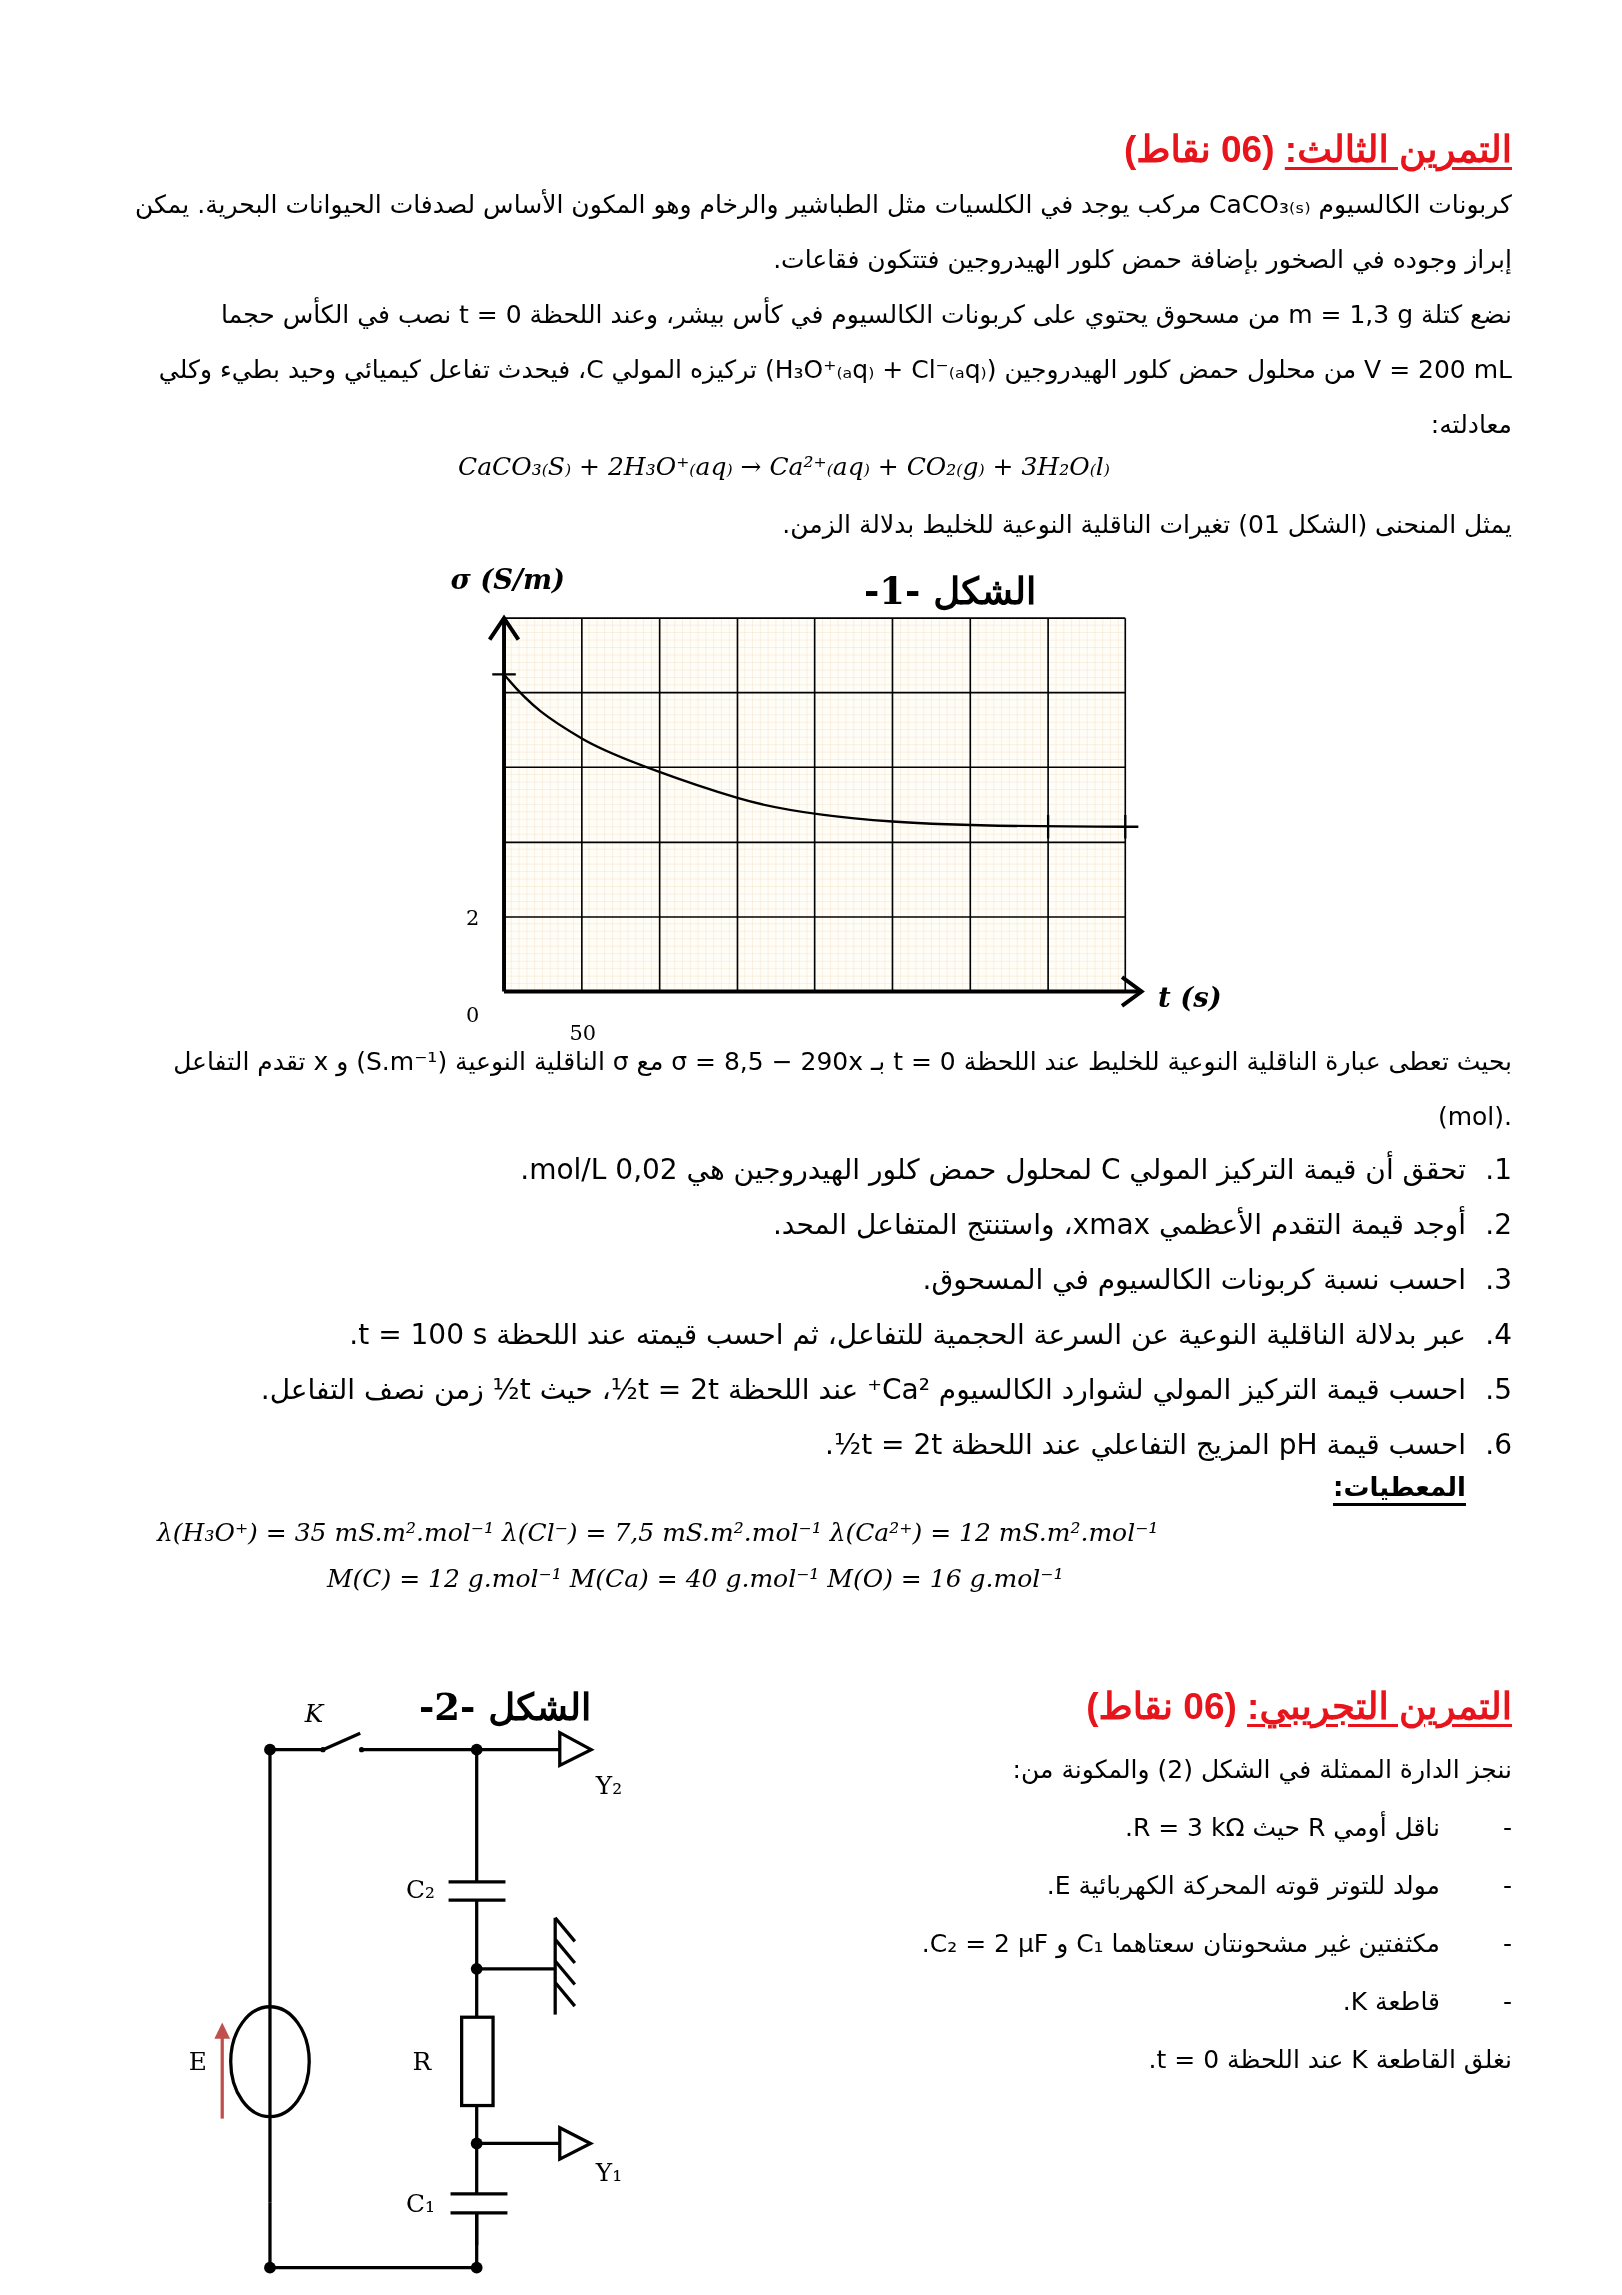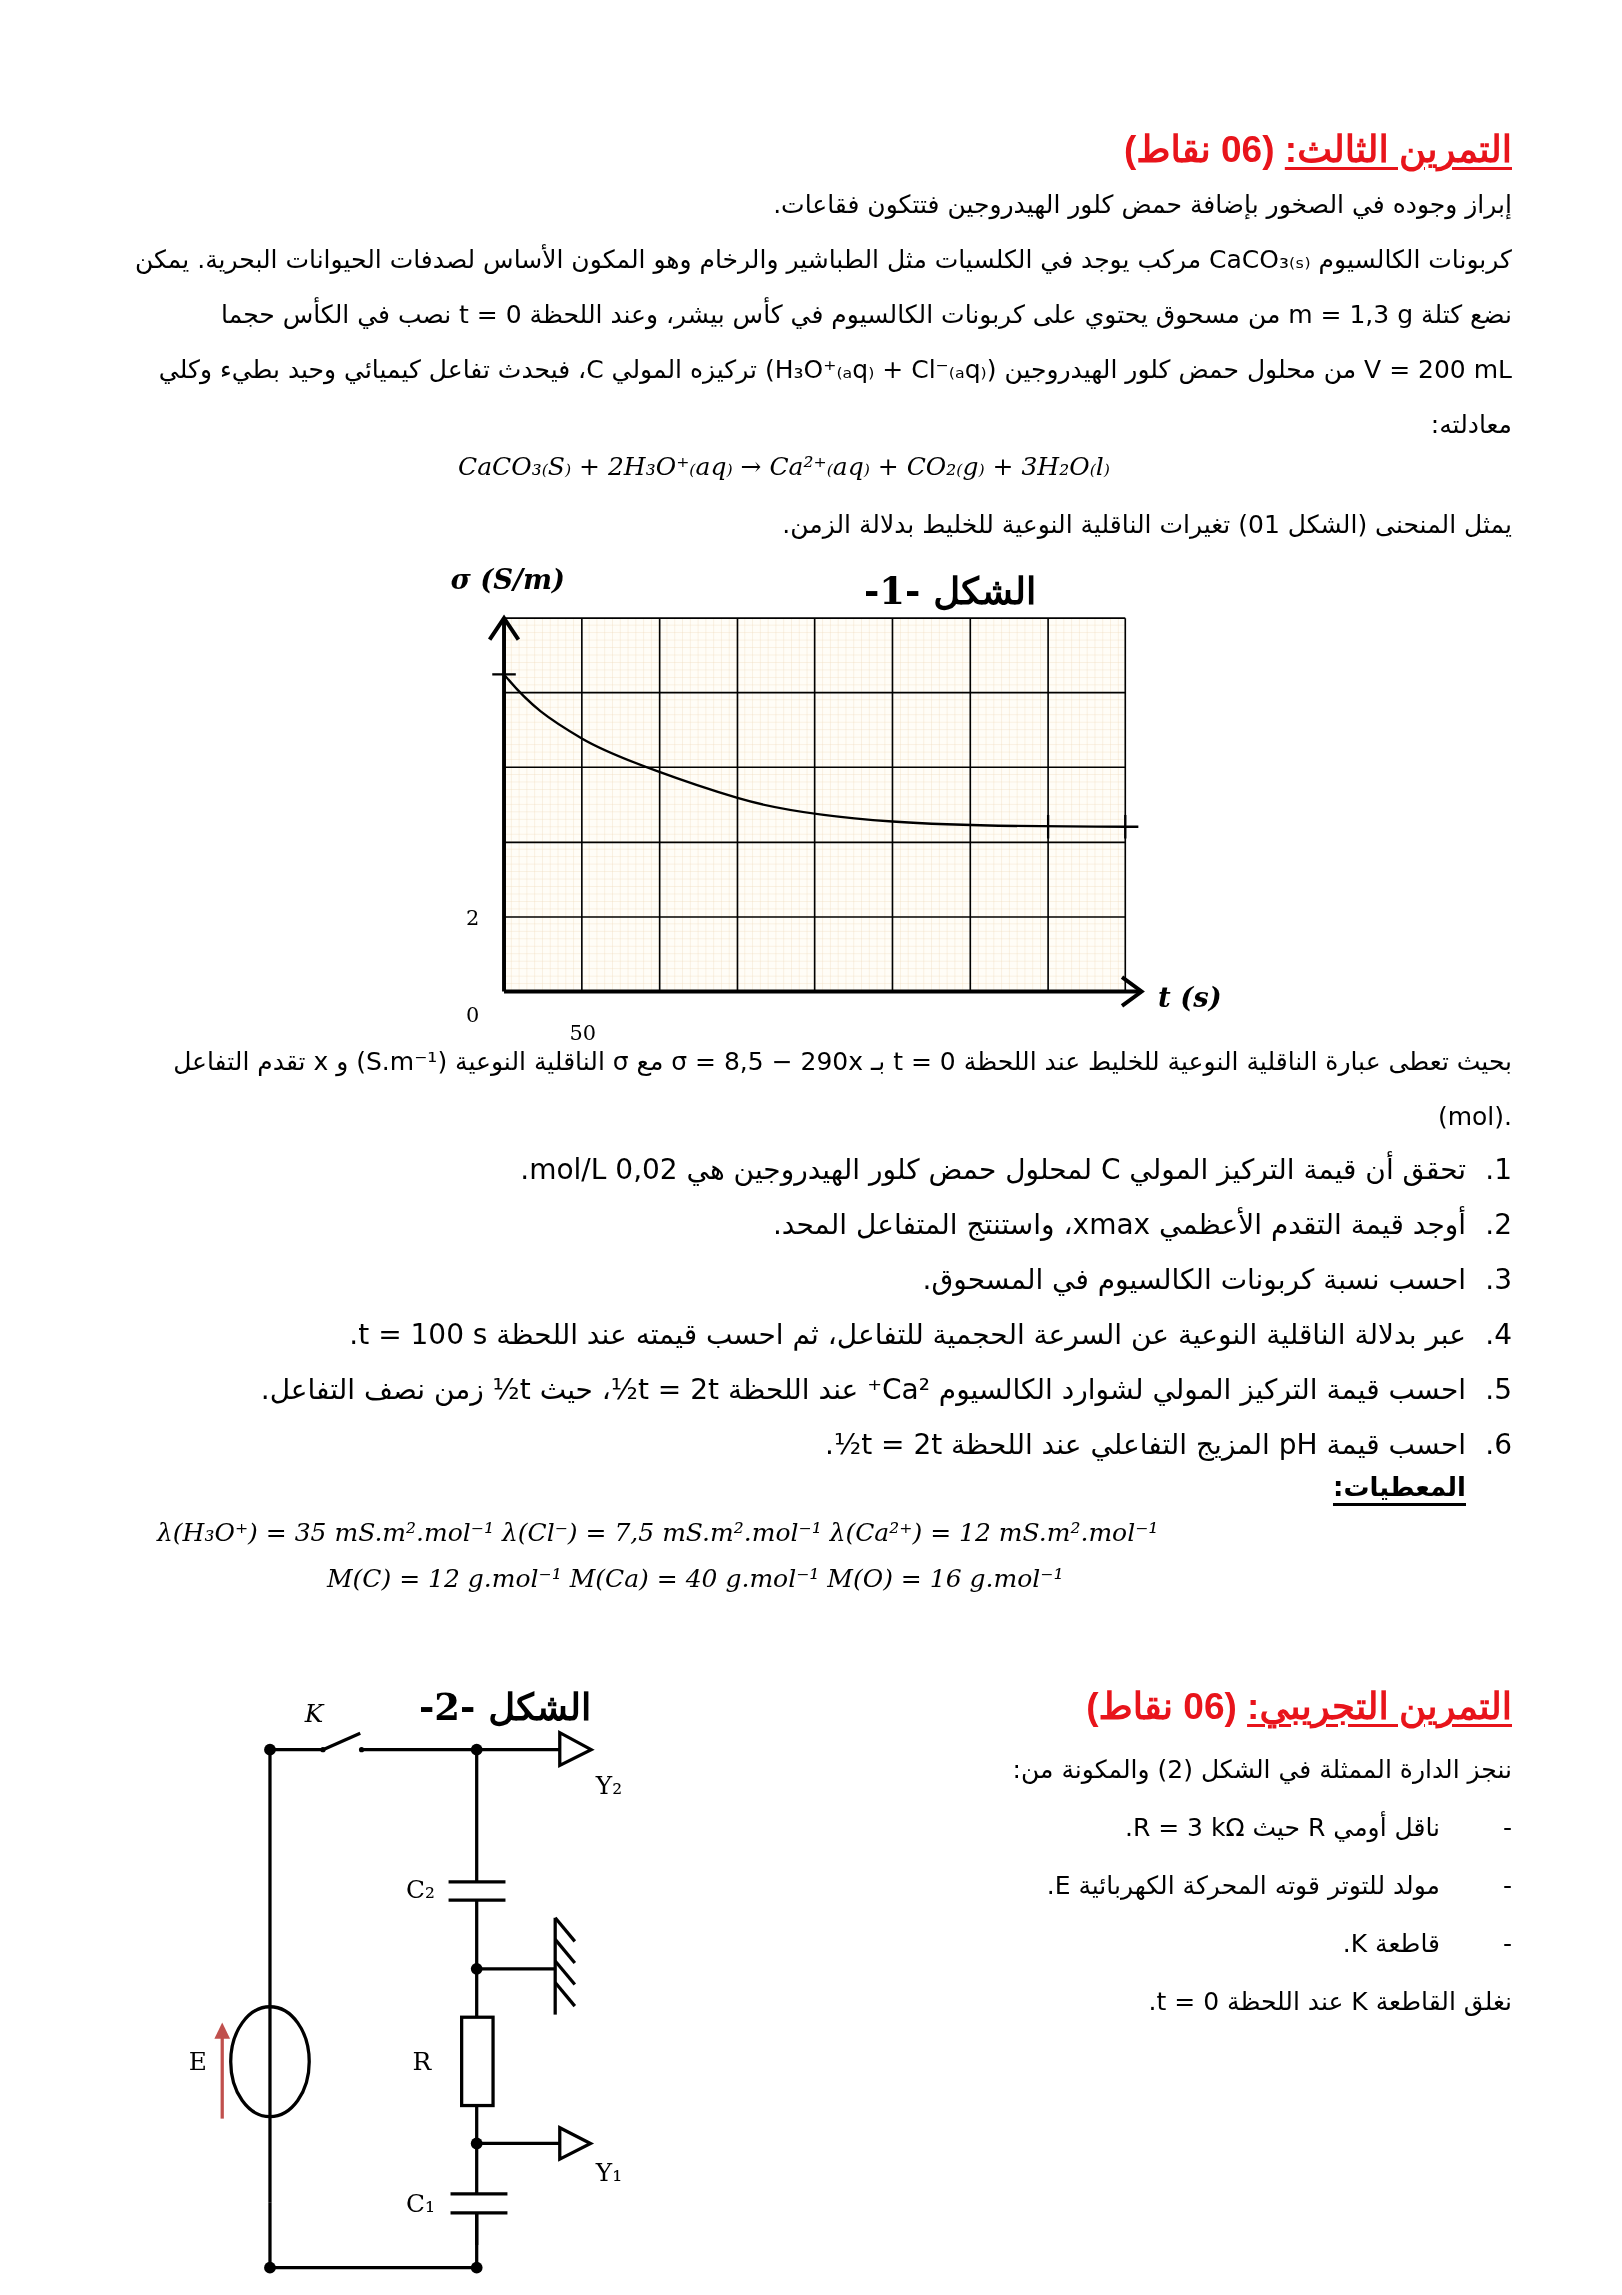--- a/index.html
+++ b/index.html
@@ -22,22 +22,22 @@
 </style>
 </head>
 <body>
 
 <div class="abs rtl title" style="right:111px; top:128px;">
   <span class="u">التمرين الثالث:</span>
   <span>(06 نقاط)</span>
 </div>
 
 <div class="abs rtl para" style="right:111px; left:79px; top:177px;">
+  <div style="white-space:nowrap; overflow:hidden;">كربونات الكالسيوم CaCO₃₍ₛ₎ مركب يوجد في الكلسيات مثل الطباشير والرخام وهو المكون الأساس لصدفات الحيوانات البحرية. يمكن</div>
   <div>إبراز وجوده في الصخور بإضافة حمض كلور الهيدروجين فتتكون فقاعات.</div>
-  <div style="white-space:nowrap; overflow:hidden;">كربونات الكالسيوم CaCO₃₍ₛ₎ مركب يوجد في الكلسيات مثل الطباشير والرخام وهو المكون الأساس لصدفات الحيوانات البحرية. يمكن</div>
   <div style="white-space:nowrap; overflow:hidden;">نضع كتلة m = 1,3 g من مسحوق يحتوي على كربونات الكالسيوم في كأس بيشر، وعند اللحظة t = 0 نصب في الكأس حجما</div>
   <div style="white-space:nowrap; overflow:hidden;">V = 200 mL من محلول حمض كلور الهيدروجين (H₃O⁺₍ₐq₎ + Cl⁻₍ₐq₎) تركيزه المولي C، فيحدث تفاعل كيميائي وحيد بطيء وكلي</div>
   <div>معادلته:</div>
 </div>
 
 <div class="abs eq" style="left:458px; top:452px; direction:ltr;">CaCO₃₍S₎ + 2H₃O⁺₍aq₎ → Ca²⁺₍aq₎ + CO₂₍g₎ + 3H₂O₍l₎</div>
 
 <div class="abs rtl para" style="right:111px; top:497px;margin-left:8px;">يمثل المنحنى (الشكل 01) تغيرات الناقلية النوعية للخليط بدلالة الزمن.</div>
 
 <svg class="abs" style="left:419px; top:556px;" width="824" height="497" viewBox="0 0 1260 760">
@@ -105,20 +105,21 @@
 
 <div class="abs rtl title" style="right:111px; top:1685px;">
   <span class="u">التمرين التجريبي:</span>
   <span>(06 نقاط)</span>
 </div>
 
 <div class="abs rtl" style="right:111px; top:1741px;">
   <div class="list-item">ننجز الدارة الممثلة في الشكل (2) والمكونة من:</div>
   <div class="list-item"><span class="dash">-</span><span>ناقل أومي R حيث R = 3 kΩ.</span></div>
   <div class="list-item"><span class="dash">-</span><span>مولد للتوتر قوته المحركة الكهربائية E.</span></div>
+  <div class="list-item"><span class="dash">-</span><span>مكثفتين غير مشحونتان سعتاهما C₁ و C₂ = 2 μF.</span></div>
   <div class="list-item"><span class="dash">-</span><span>قاطعة K.</span></div>
   <div class="list-item">نغلق القاطعة K عند اللحظة t = 0.</div>
 </div>
 
 <div class="abs rtl fig-title" style="left:419px; top:1685px;">الشكل -2-</div>
 <svg class="abs" style="left:164px; top:1656px;" width="471" height="589" viewBox="0 0 720 900">
   <g stroke="#000" stroke-width="5" fill="none">
 
     <line x1="162" y1="143" x2="162" y2="835"></line>
 

